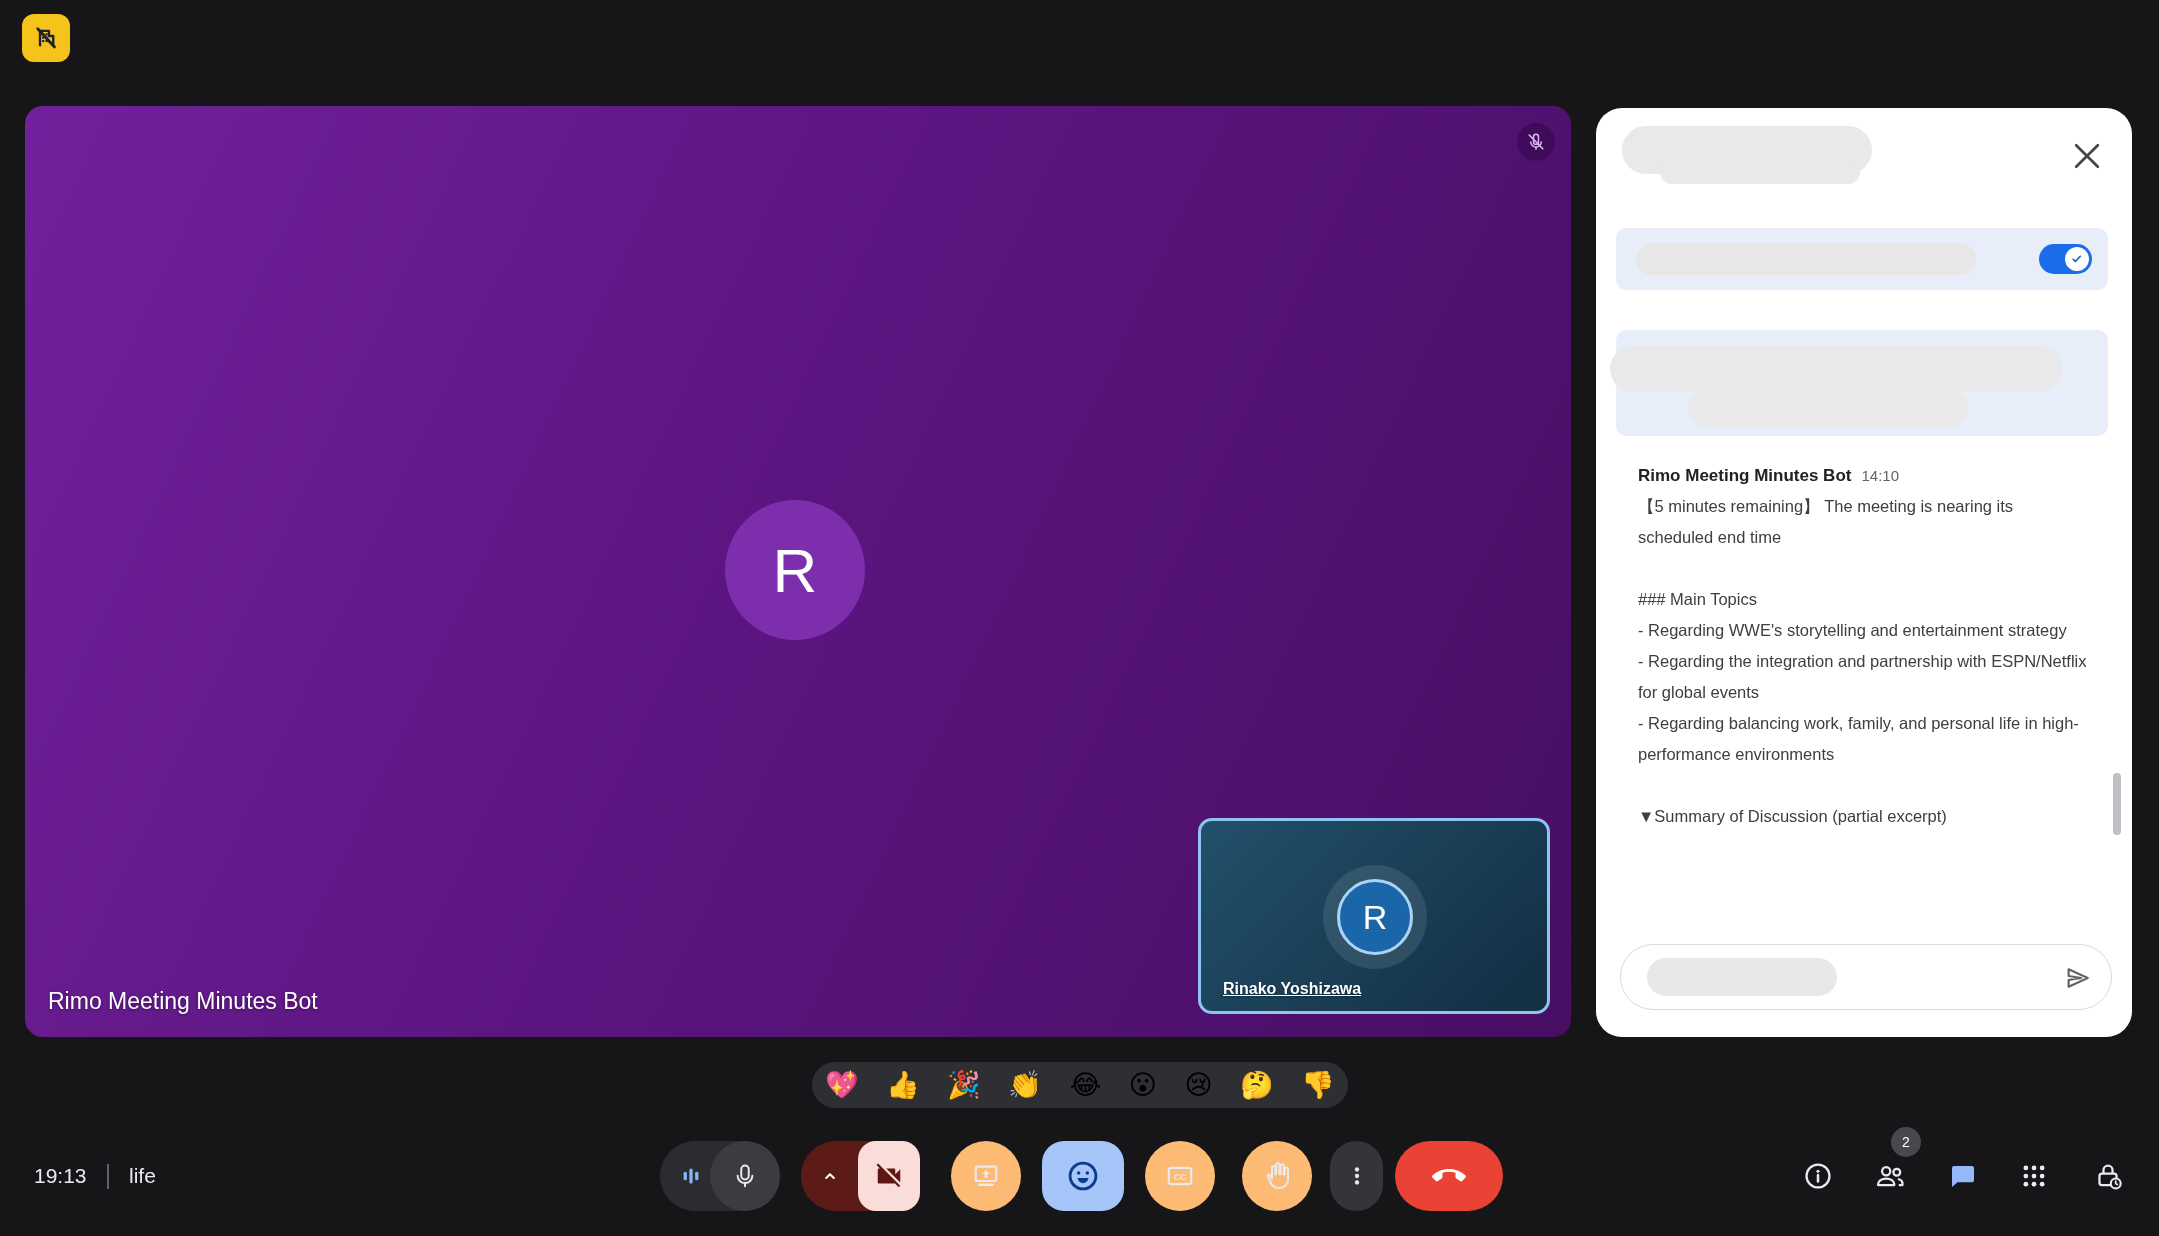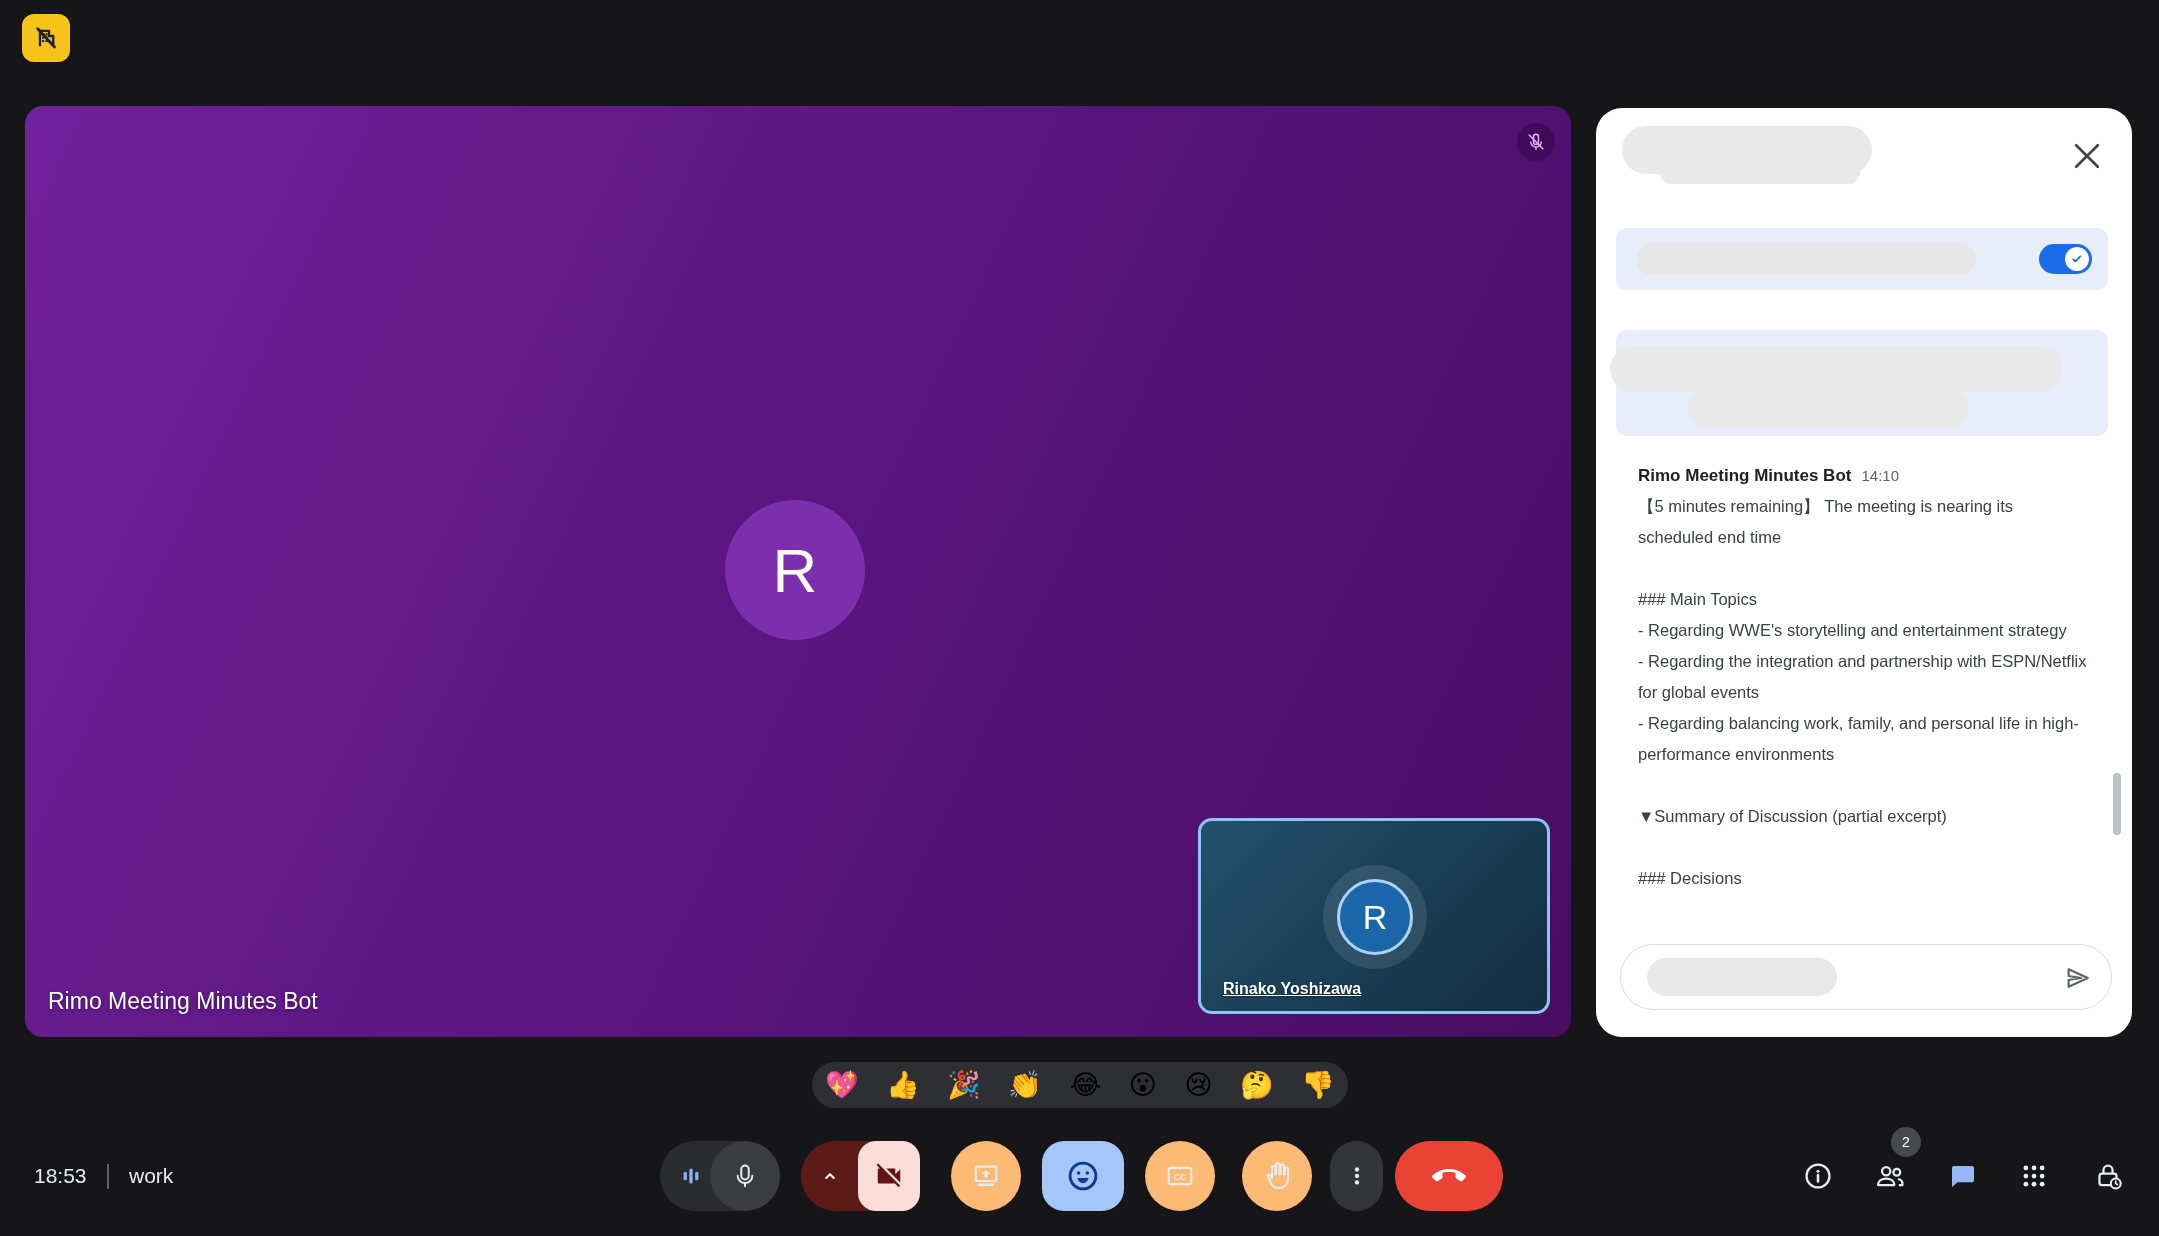--- a/index.html
+++ b/index.html
@@ -139,23 +139,23 @@
     <button class="rx"><span>👍</span></button>
     <button class="rx"><span>🎉</span></button>
     <button class="rx"><span>👏</span></button>
     <button class="rx"><span>😂</span></button>
     <button class="rx"><span>😮</span></button>
     <button class="rx"><span>😢</span></button>
     <button class="rx"><span>🤔</span></button>
     <button class="rx"><span>👎</span></button>
   </div>
 
-  <div class="abs clock">18:53</div>
+  <div class="abs clock">19:13</div>
   <div class="abs vdiv"></div>
-  <div class="abs meeting-name">work</div>
+  <div class="abs meeting-name">life</div>
 
   <button class="abs ctl mic-group">
     <svg width="26" height="26" viewBox="0 0 24 24">
       <rect x="5.2" y="8" width="3" height="8" rx="1.5" fill="#8ab4f8"></rect>
       <rect x="10.5" y="5" width="3" height="14" rx="1.5" fill="#8ab4f8"></rect>
       <rect x="15.8" y="8" width="3" height="8" rx="1.5" fill="#8ab4f8"></rect>
     </svg>
     <span class="mic-circle">
       <svg width="28" height="28" viewBox="0 0 24 24">
         <path d="M12 15a3.2 3.2 0 0 0 3.2-3.2V6.2a3.2 3.2 0 0 0-6.4 0v5.6A3.2 3.2 0 0 0 12 15z" fill="none" stroke="#e8eaed" stroke-width="1.7"></path>
@@ -300,21 +300,20 @@
       <div class="msg-head">
         <span class="sender">Rimo Meeting Minutes Bot</span>
         <span class="mtime">14:10</span>
       </div>
       <div class="para first">【5 minutes remaining】 The meeting is nearing its scheduled end time</div>
       <div class="para">### Main Topics
 - Regarding WWE's storytelling and entertainment strategy
 - Regarding the integration and partnership with ESPN/Netflix for global events
 - Regarding balancing work, family, and personal life in high-performance environments</div>
       <div class="para">▼Summary of Discussion (partial excerpt)</div>
-      <div class="para">### Decisions</div>
     </div>
 
     <div class="scroll-thumb"></div>
 
     <div class="input-field">
       <div class="blob iblob"></div>
       <button class="send-btn">
         <svg width="30" height="30" viewBox="0 0 24 24">
           <path d="M4.5 19V13.6L14.5 12 4.5 10.4V5l15.3 7z" fill="none" stroke="#5f6368" stroke-width="1.7" stroke-linejoin="round"></path>
         </svg>

